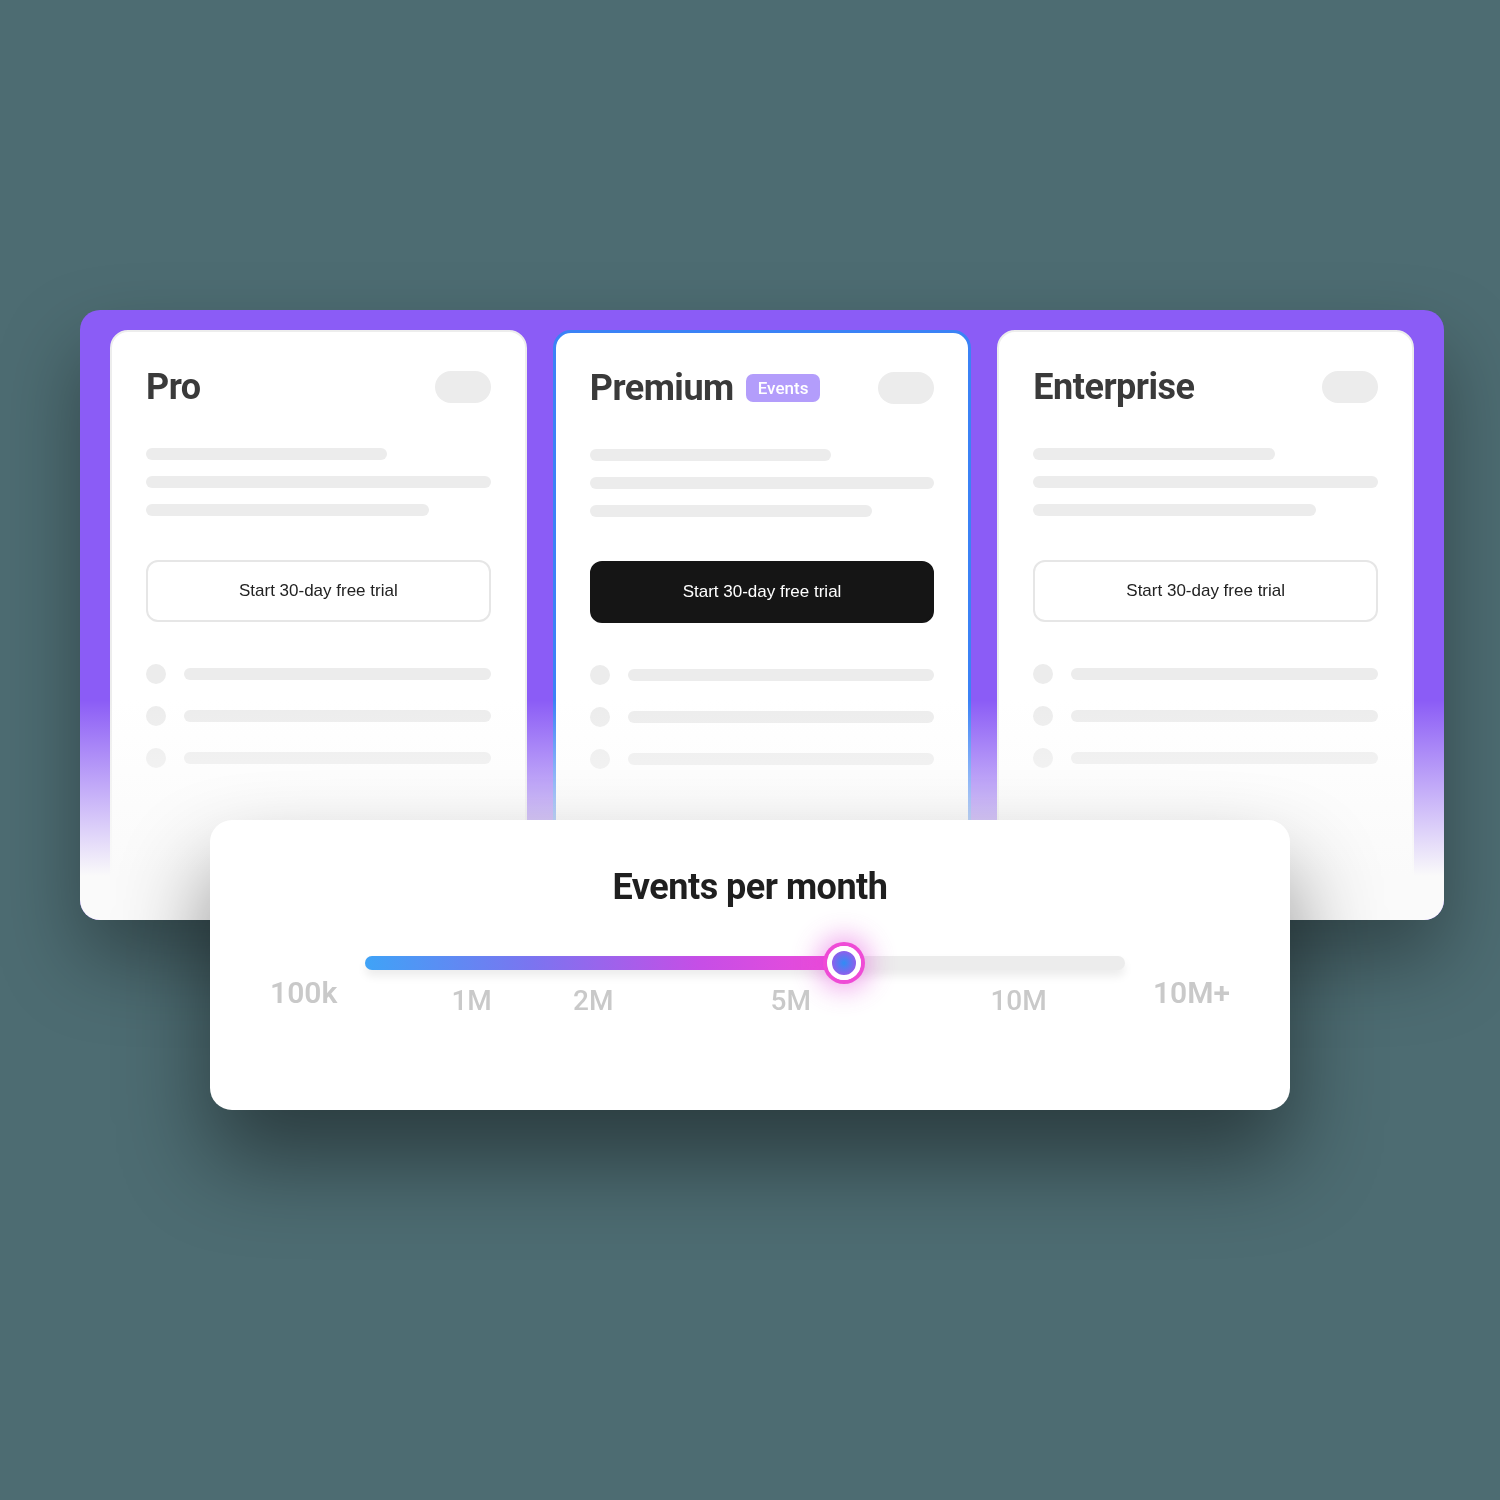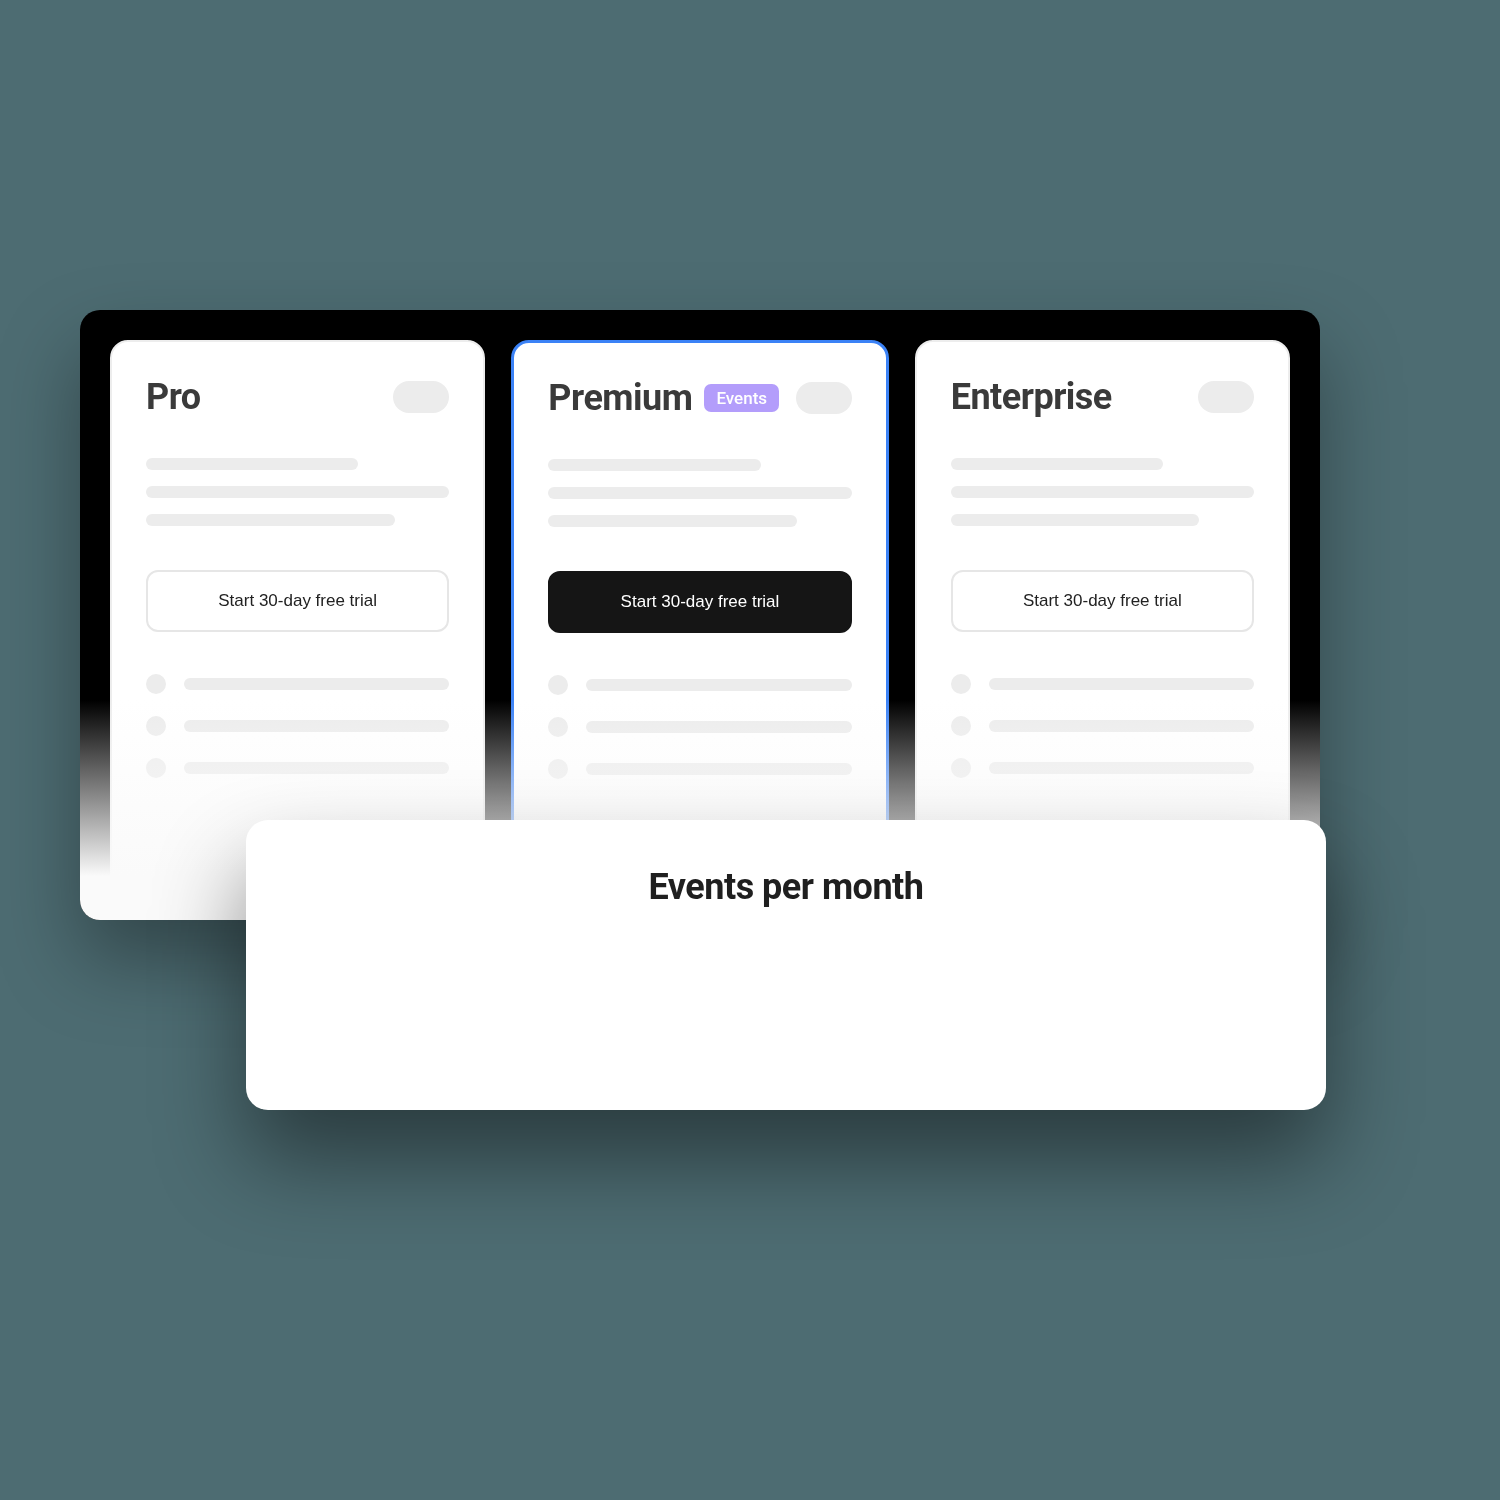--- a/index.html
+++ b/index.html
@@ -8,26 +8,26 @@
     background: #4d6c72;
     font-family: -apple-system, BlinkMacSystemFont, "Segoe UI", Roboto, Helvetica, Arial, sans-serif;
     position: relative;
     overflow: hidden;
   }
 
   .pricing-panel {
     position: absolute;
     left: 80px;
     top: 310px;
-    width: 1240px;
+    width: 1364px;
     height: 610px;
-    background: #000000;
+    background: #8b5cf6;
     border-radius: 20px;
     box-shadow: 0 40px 80px rgba(0,0,0,0.35);
-    padding: 30px 30px 0 30px;
+    padding: 20px 30px 0 30px;
     display: flex;
     gap: 26px;
     overflow: hidden;
   }
   .pricing-panel::after{
     content:"";
     position:absolute;
     left:0; right:0; bottom:0; height:220px;
     background: linear-gradient(to bottom, rgba(250,250,250,0) 0%, rgba(250,250,250,1) 80%);
     pointer-events:none;
@@ -122,21 +122,20 @@
   .slider-card {
     position: absolute;
     left: 210px;
     top: 820px;
     width: 1080px;
     height: 290px;
     background: #ffffff;
     border-radius: 22px;
     box-shadow: 0 50px 90px rgba(0,0,0,0.45);
     padding: 46px 60px 0 60px;
-    margin-left: 36px;
   }
   .slider-title {
     text-align: center;
     font-size: 36px;
     font-weight: 700;
     color: #1f1f1f;
     margin-bottom: 48px;
     letter-spacing: -0.5px;
   }
   .slider-row {
@@ -277,13 +276,29 @@
           <div class="bullet"></div>
           <div class="sk-line w100"></div>
         </div>
     </div>
   </div>
 
 </div>
 
 <div class="slider-card">
   <div class="slider-title">Events per month</div>
+  <div class="slider-row">
+    <div class="end-label">100k</div>
+    <div class="slider-track-wrap">
+      <div class="track">
+        <div class="track-fill" style="width:63%"></div>
+        <div class="thumb" style="left:63%"></div>
+      </div>
+      <div class="tick-row" id="tick-row">
+          <span class="tick" style="left: 14%;">1M</span>
+          <span class="tick" style="left: 30%;">2M</span>
+          <span class="tick" style="left: 56%;">5M</span>
+          <span class="tick" style="left: 86%;">10M</span>
+        </div>
+    </div>
+    <div class="end-label">10M+</div>
+  </div>
 </div>
 
 </body></html>

